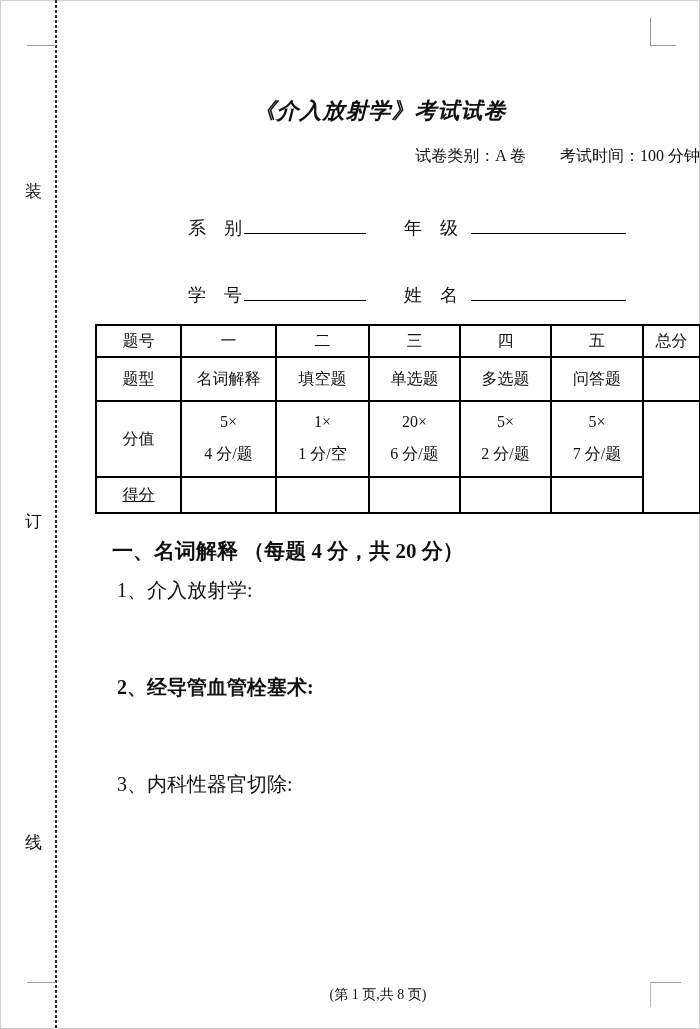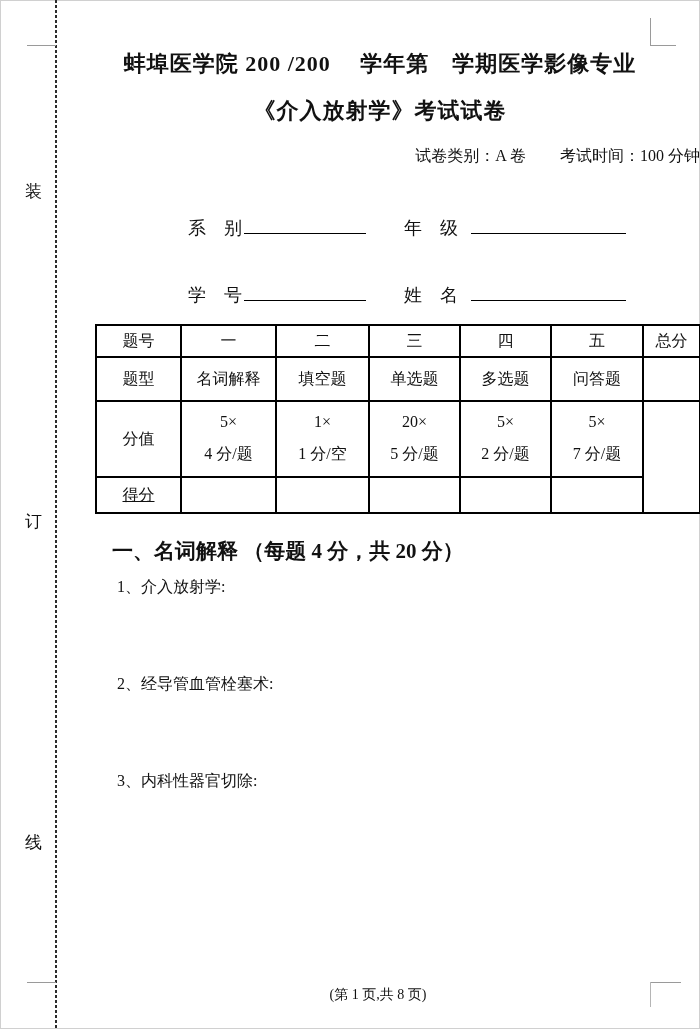--- a/index.html
+++ b/index.html
@@ -42,20 +42,21 @@
 
   .title-1 {
     position: absolute; top: 49px; left: 60px; width: 640px;
     text-align: center; font-size: 22px; font-weight: bold;
     letter-spacing: 1px; white-space: nowrap;
   }
   .title-2 {
     position: absolute; top: 96px; left: 60px; width: 640px;
     text-align: center; font-size: 22px; font-weight: bold;
     letter-spacing: 1px;
+    font-style: italic;
   }
   .meta-line {
     position: absolute; top: 146px; left: 60px; width: 640px;
     text-align: right; font-size: 16px;
   }
   .meta-line .gap { display: inline-block; width: 34px; }
 
   .form-row { position: absolute; left: 188px; font-size: 18px; white-space: nowrap; }
   .form-row-1 { top: 212px; }
   .form-row-2 { top: 279px; }
@@ -84,23 +85,23 @@
   tr.r-head  td { height: 30px; margin-left: 31px; }
   tr.r-type  td { height: 42px; }
   tr.r-value td { height: 74px; }
   tr.r-score td { height: 34px; text-decoration: underline; }
   .v-l1 { margin-bottom: 13px; }
 
   .section-heading {
     position: absolute; top: 537px; left: 112px;
     font-size: 21px; font-weight: bold;
   }
-  .q-item { position: absolute; left: 117px; font-size: 16px; }
+  .q-item { position: absolute; left: 117px; font-size: 20px; }
   .q-1 { top: 577px; }
-  .q-2 { top: 674px; }
+  .q-2 { top: 674px; font-weight: bold; }
   .q-3 { top: 771px; }
   .q-4 { top: 864px; }
 
   .footer {
     position: absolute; top: 986px; left: 56px; width: 644px;
     text-align: center; font-size: 14px;
   }
 </style>
 </head>
 <body>
@@ -112,21 +113,20 @@
   <span class="binding-char bc-ding">订</span>
   <span class="binding-char bc-xian">线</span>
 
   <div class="mark mark-tl-h"></div>
   <div class="mark mark-tr-v"></div>
   <div class="mark mark-tr-h"></div>
   <div class="mark mark-bl-h"></div>
   <div class="mark mark-br-h"></div>
   <div class="mark mark-br-v"></div>
 
-  <div class="title-1">蚌埠医学院 200 /200　 学年第　学期医学影像专业</div>
   <div class="title-2">《介入放射学》考试试卷</div>
   <div class="meta-line">
     <span>试卷类别：A 卷</span><span class="gap"></span><span>考试时间：100 分钟</span>
   </div>
 
   <div class="form-row form-row-1">
     <span>系　别</span><span class="blank blank-a"></span><span class="fl-2">年　级</span><span class="blank blank-b"></span>
   </div>
   <div class="form-row form-row-2">
     <span>学　号</span><span class="blank blank-a"></span><span class="fl-2">姓　名</span><span class="blank blank-b"></span>
@@ -166,21 +166,21 @@
       <td>
         <div class="v-l1">5×</div>
         <div>4 分/题</div>
       </td>
       <td>
         <div class="v-l1">1×</div>
         <div>1 分/空</div>
       </td>
       <td>
         <div class="v-l1">20×</div>
-        <div>5 分/题</div>
+        <div>6 分/题</div>
       </td>
       <td>
         <div class="v-l1">5×</div>
         <div>2 分/题</div>
       </td>
       <td>
         <div class="v-l1">5×</div>
         <div>7 分/题</div>
       </td>
       <td rowspan="2"></td>

